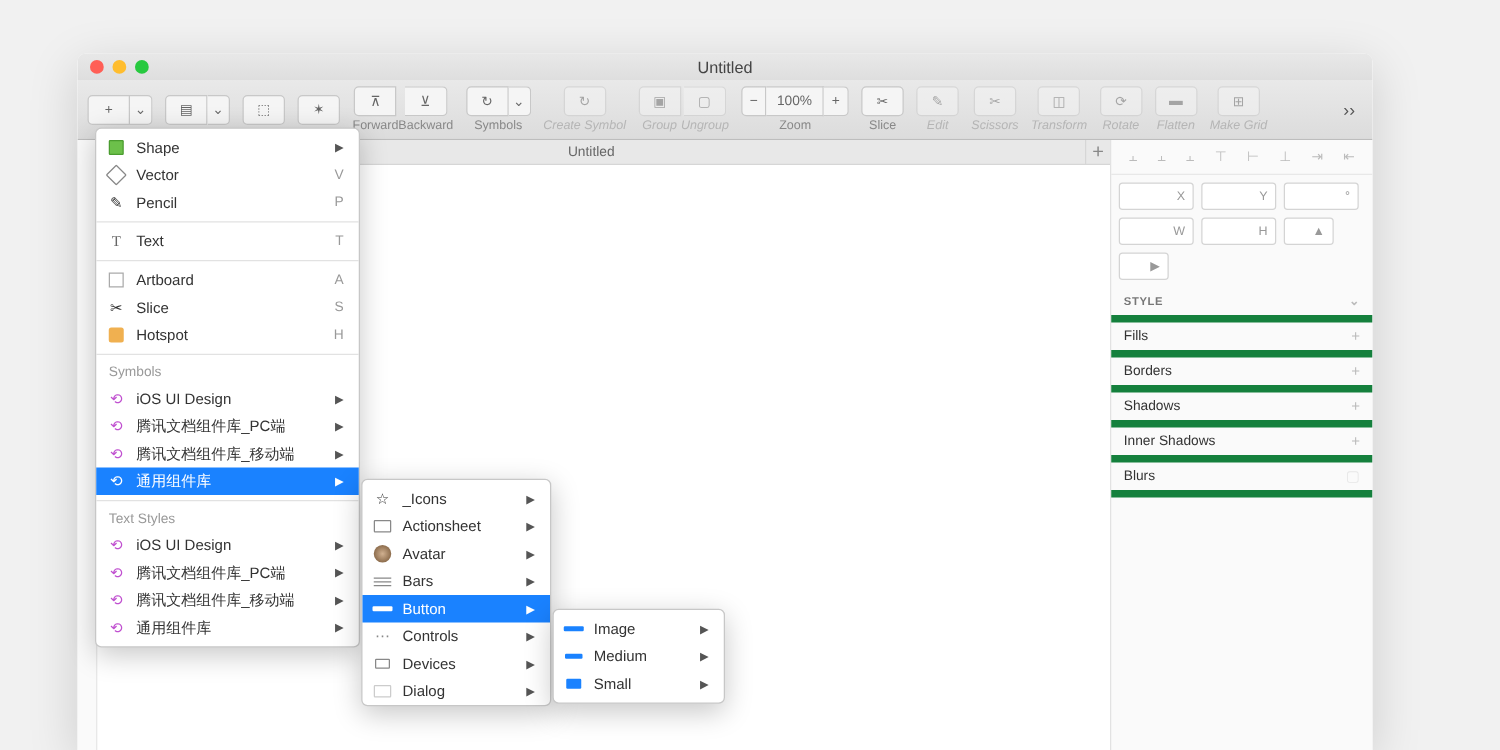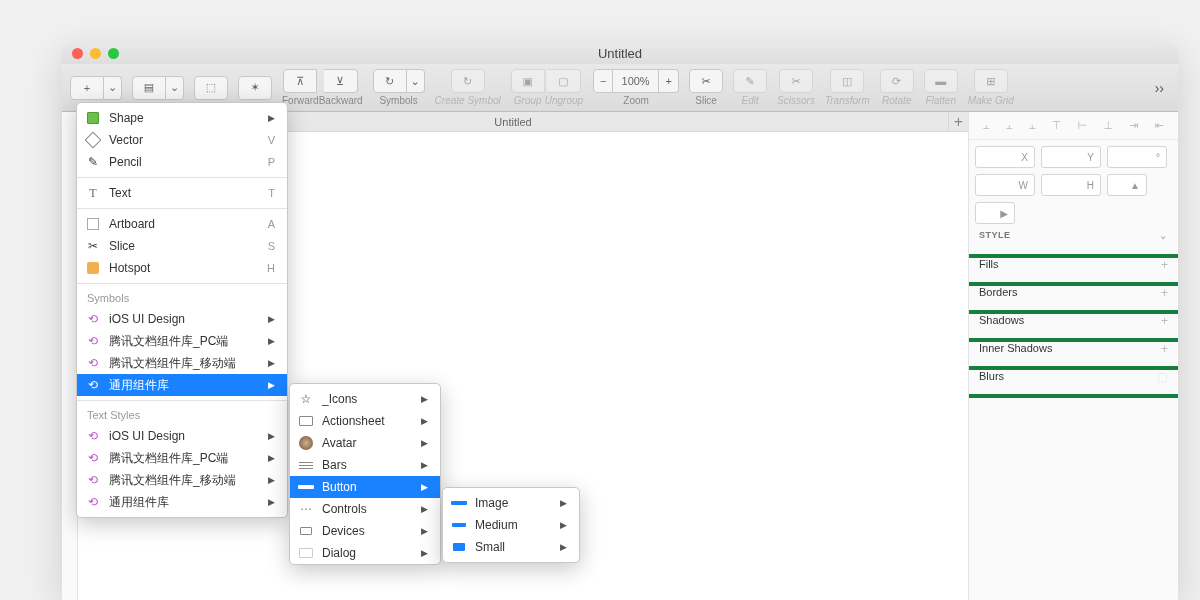--- a/index.html
+++ b/index.html
@@ -1,17 +1,17 @@
 <!DOCTYPE html>
 <html><head>
 <meta charset="utf-8">
 <style>
 * { box-sizing: border-box; margin: 0; padding: 0; font-family: -apple-system, "Helvetica Neue", Arial, sans-serif; }
 body { background: #f1f1f1; width: 1200px; height: 600px; overflow: hidden; position: relative; }
-.window { position: absolute; left: 62px; top: 43px; width: 1116px; height: 557px; background: #fff; border-radius: 6px 6px 0 0; box-shadow: 0 10px 40px rgba(0,0,0,.15); overflow: hidden; }
+.window { position: absolute; left: 62px; top: 43px; width: 1036px; height: 557px; background: #fff; border-radius: 6px 6px 0 0; box-shadow: 0 10px 40px rgba(0,0,0,.15); overflow: hidden; }
 .titlebar { height: 21px; display: flex; align-items: center; padding-left: 10px; font-size: 12px; color: #555; background: linear-gradient(#e8e8e8,#dedede); position: relative; }
 .traffic { display: flex; gap: 7px; }
 .dot { width: 11px; height: 11px; border-radius: 50%; }
 .dot.r { background:#ff5f56; } .dot.y { background:#ffbd2e; } .dot.g { background:#27c93f; }
 .title { position:absolute; left:0; right:0; text-align:center; font-size:13px; color:#444; }
 .toolbar { height: 48px; background: linear-gradient(#e9e9e9,#dcdcdc); border-bottom:1px solid #bdbdbd; display:flex; align-items:center; padding: 0 8px; gap: 10px; font-size:10px; color:#777; }
 .tgrp { display:flex; flex-direction:column; align-items:center; gap:2px; }
 .tgrp .btns { display:flex; gap:0; }
 .tbtn { height:24px; min-width:34px; background:#f5f5f5; border:1px solid #c8c8c8; display:flex; align-items:center; justify-content:center; font-size:11px; color:#666; }
 .tbtn.first { border-radius:4px 0 0 4px; }
@@ -27,21 +27,21 @@
 .doc-tab-bar { height:20px; background:#e8e8e8; display:flex; align-items:center; border-bottom:1px solid #d6d6d6; position:relative;}
 .doc-tab { flex:1; text-align:center; font-size:11px; color:#666; }
 .doc-tab-add { width:20px; height:20px; display:flex; align-items:center; justify-content:center; color:#888; border-left:1px solid #d6d6d6; }
 .canvas { flex:1; background:#fff; }
 .inspector { width:210px; background:#fafafa; border-left:1px solid #e2e2e2; font-size:11px; color:#555; }
 .insp-align { height:28px; display:flex; align-items:center; justify-content:space-around; border-bottom:1px solid #e8e8e8; padding:0 6px; }
 .insp-align span { color:#bbb; font-size:11px; }
 .insp-inputs { padding:6px; display:flex; gap:6px; flex-wrap:wrap; }
 .insp-field { width:60px; height:22px; border:1px solid #d4d4d4; border-radius:3px; display:flex; align-items:center; justify-content:flex-end; padding-right:6px; font-size:10px; color:#999; background:#fff; }
 .insp-field.small { width:40px; }
-.insp-section { height:28px; display:flex; justify-content:space-between; padding:0 10px; border-bottom:4px solid #15803d; font-size:11px; color:#333; }
+.insp-section { height:28px; display:flex; align-items:center; justify-content:space-between; padding:0 10px; border-bottom:6px solid #15803d; font-size:11px; color:#333; }
 .insp-section.header { color:#777; font-weight:600; text-transform:uppercase; font-size:9px; letter-spacing:.5px; }
 .insp-section .plus { color:#bbb; font-size:12px; }
 .chev { color:#bbb; font-size:10px; }
 
 
 .menu { position:absolute; background:#fff; border:1px solid #c7c7c7; border-radius:5px; box-shadow:0 6px 22px rgba(0,0,0,.22); font-size:12px; color:#333; padding:4px 0; }
 .menu .item { height:22px; display:flex; align-items:center; padding:0 12px 0 8px; gap:8px; position:relative; }
 .menu .item:hover:not(.nohover), .menu .item.sel { background:#1a82ff; color:#fff; }
 .menu .item .ic { width:16px; height:16px; display:flex; align-items:center; justify-content:center; font-size:12px; }
 .menu .item .txt { flex:1; }

